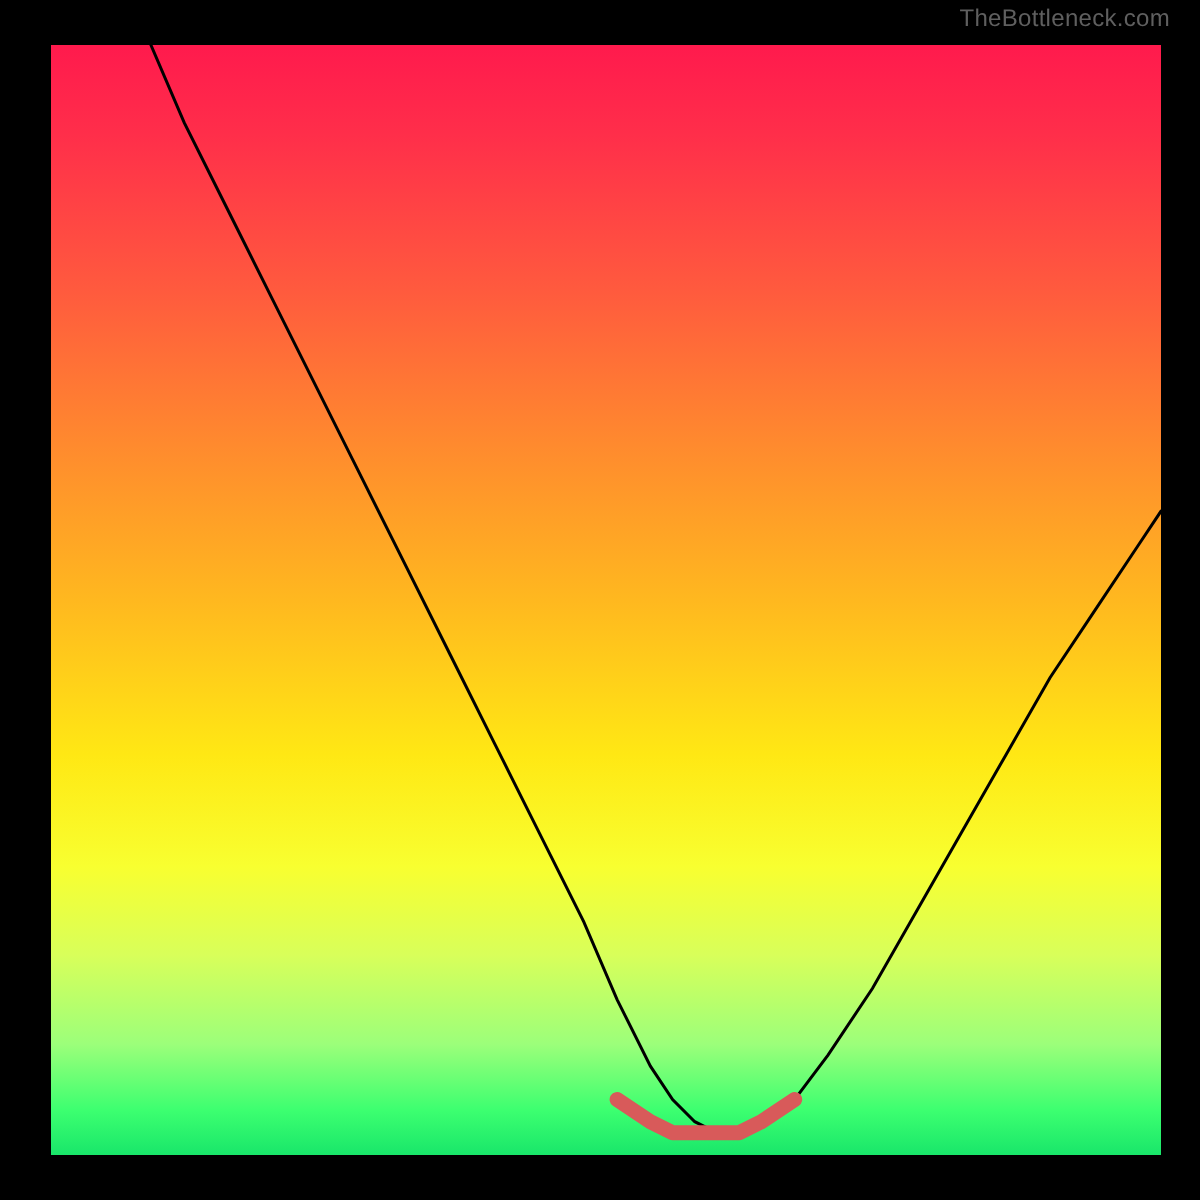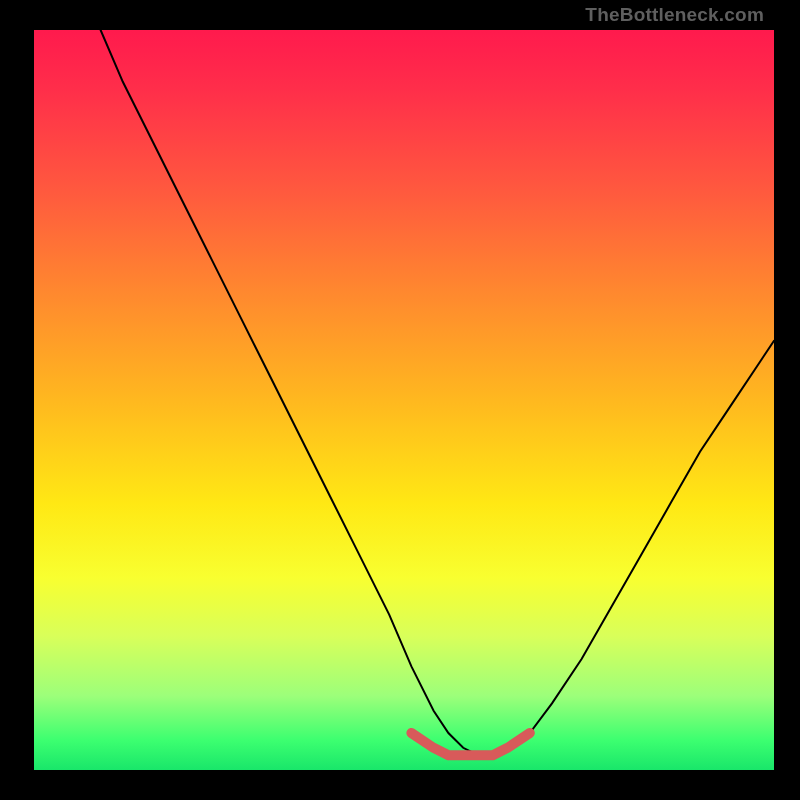--- a/index.html
+++ b/index.html
@@ -40,24 +40,24 @@
       #f8ff30 74%,
       #d8ff5a 82%,
       #9cff7a 90%,
       #3cff70 96%,
       #19e66a 100%
     );
   }
   .watermark {
     position: absolute;
     top: 4px;
-    right: 36px;
+    right: 20px;
     color: #5f5f5f;
-    font-size: 19px;
-    font-weight: 700;
+    font-size: 16px;
+    font-weight: 400;
     letter-spacing: 0.2px;
     user-select: none;
   }
   .curve-svg {
     position: absolute;
     left: 0;
     top: 0;
     width: 100%;
     height: 100%;
   }

